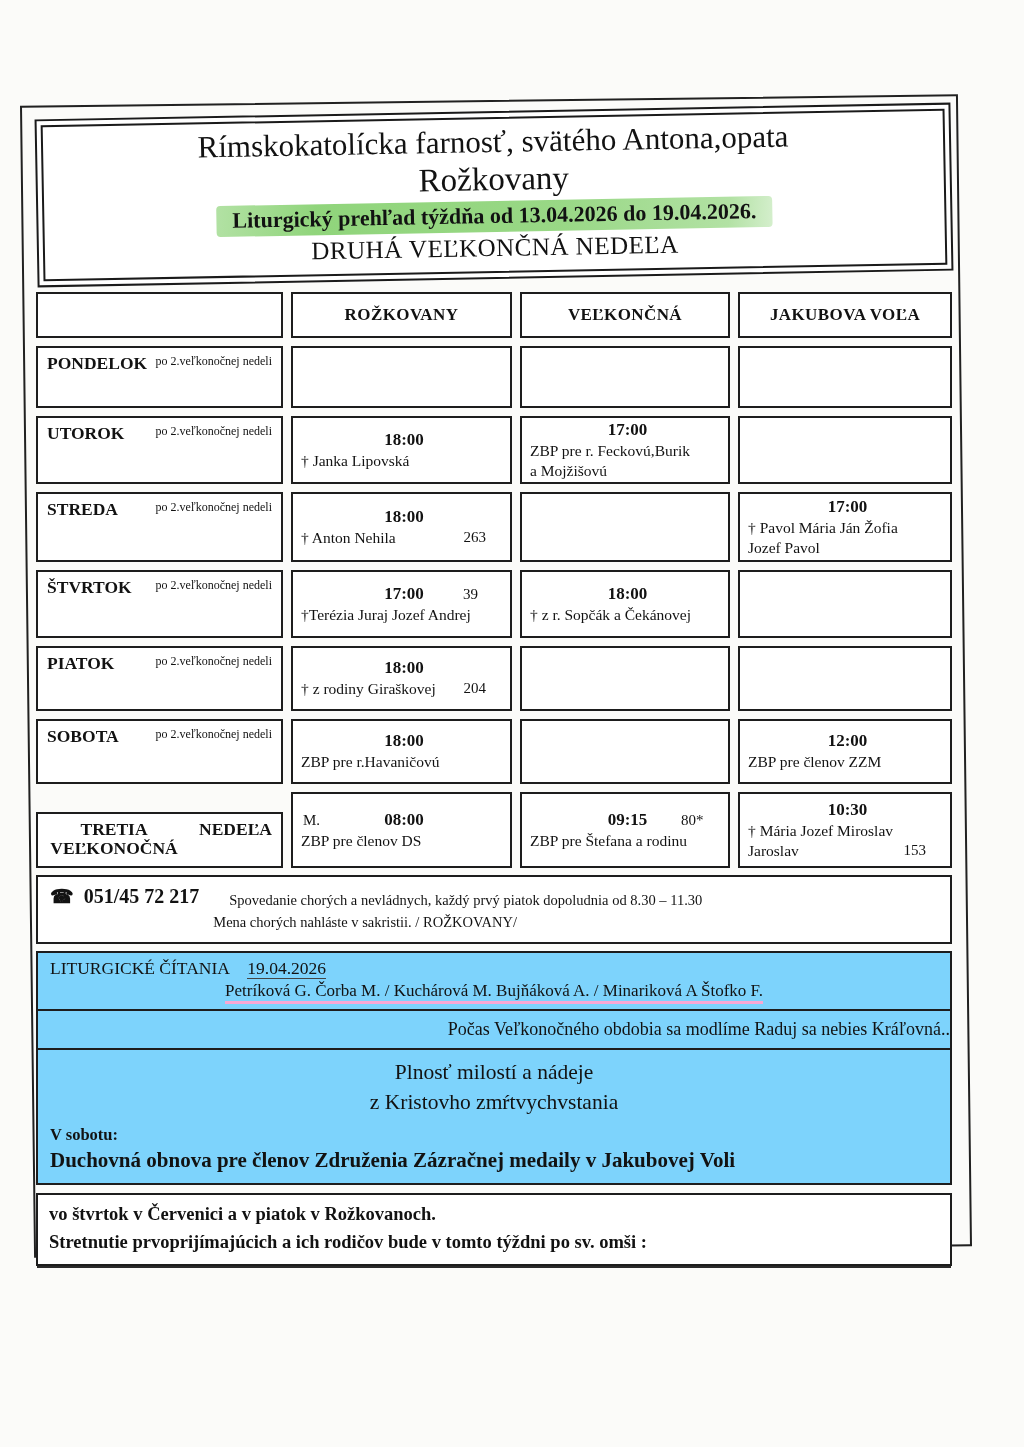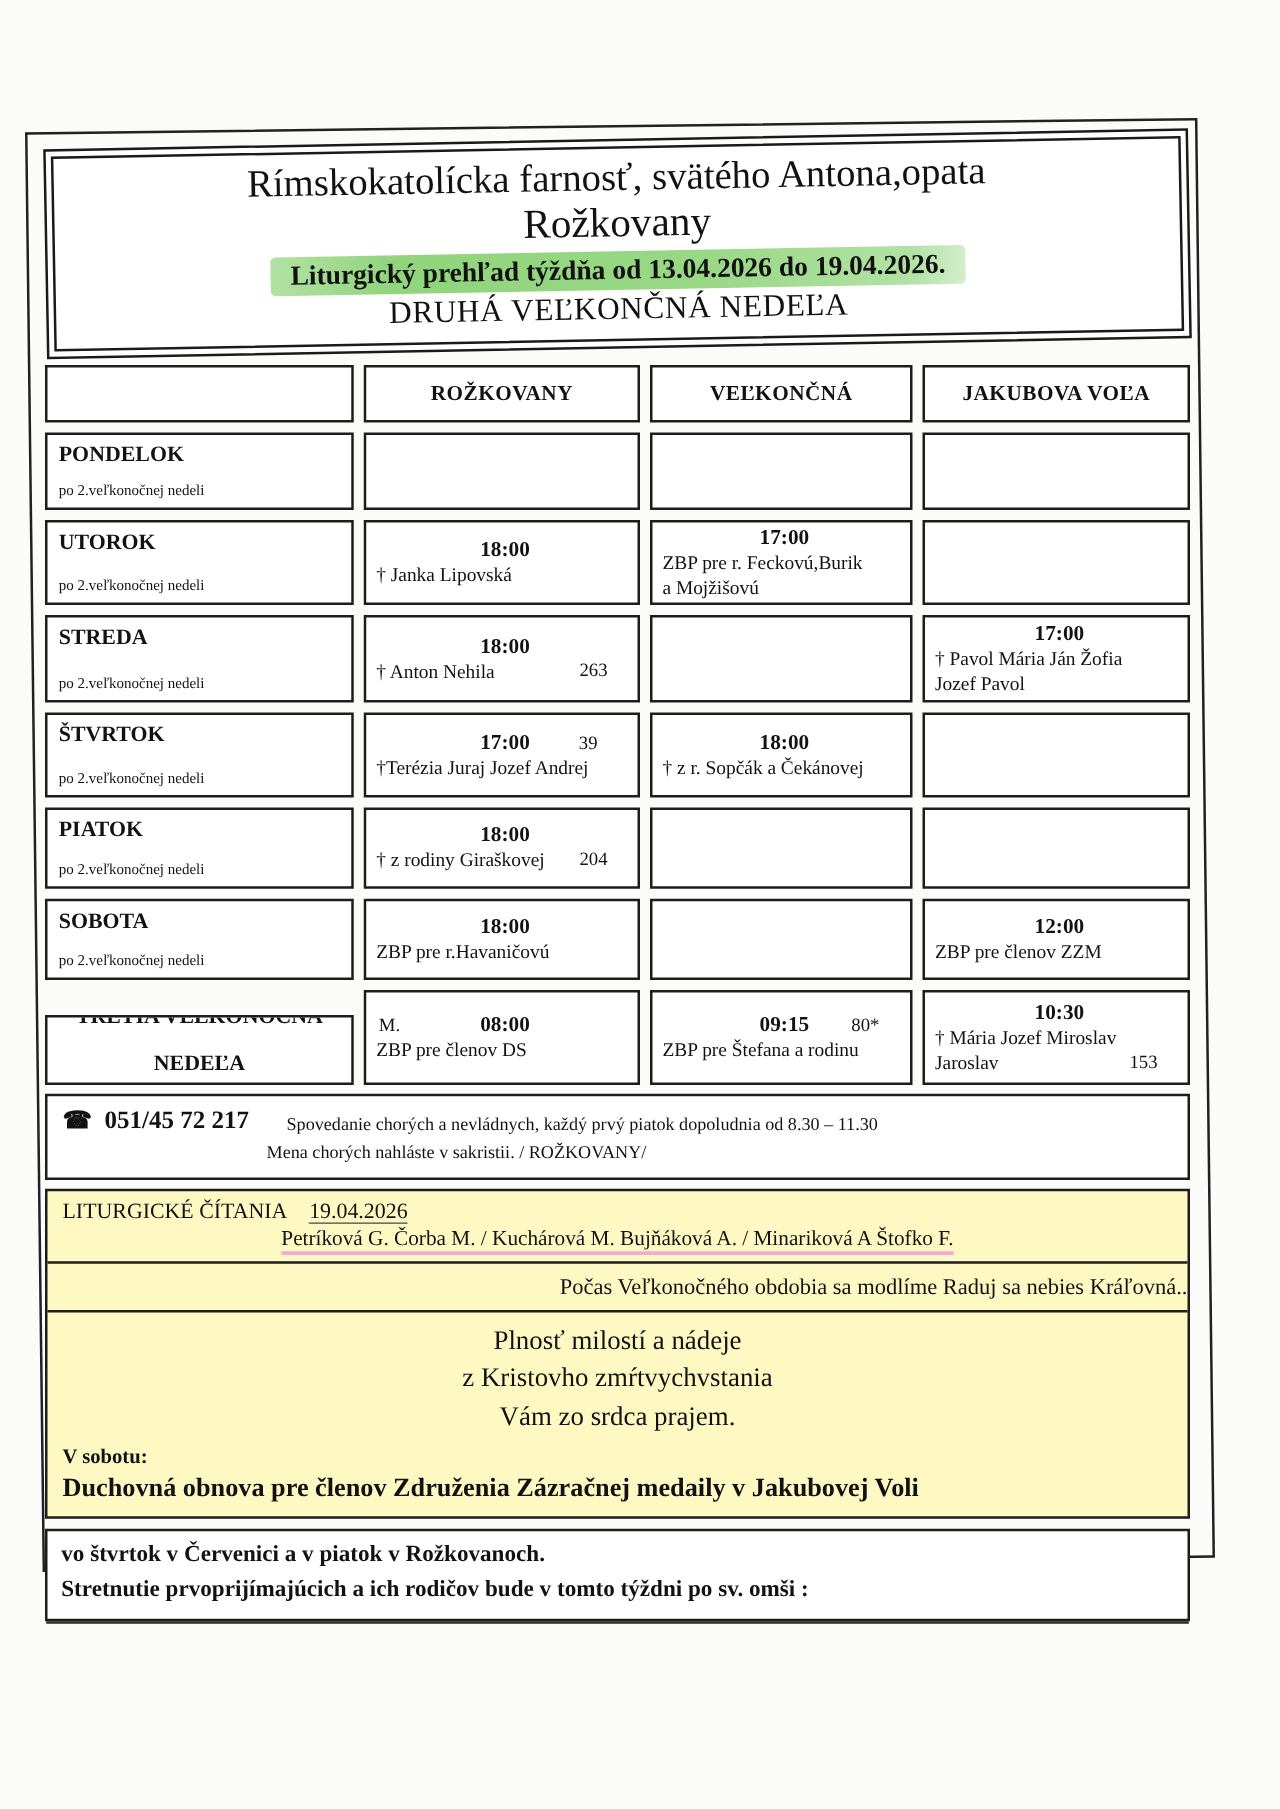--- a/index.html
+++ b/index.html
@@ -40,21 +40,21 @@
   .table{
     display:grid;
     grid-template-columns:247px 221px 210px 214px;
     grid-template-rows:46px 62px 68px 70px 68px 65px 65px 76px;
     column-gap:8px;row-gap:8px;
     margin-bottom:7px;
   }
   .cell{border:2px solid #1d1d1d;background:#fff;box-sizing:border-box;overflow:hidden;}
   .header-cell{display:flex;align-items:center;justify-content:center;
     font-weight:bold;font-size:17px;letter-spacing:0.4px;}
-  .day-cell{padding:6px 9px;display:flex;flex-direction:column;justify-content:space-between;}
+  .day-cell{padding:6px 9px;display:flex;justify-content:space-between;}
   .day-cell.centered{justify-content:flex-end;text-align:center;gap:18px;margin-top:20px;}
   .day-title{font-weight:bold;font-size:17.5px;line-height:1.1;}
   .day-sub{font-size:12px;}
   .sched-cell{padding:3px 5px;font-size:15.5px;display:flex;flex-direction:column;justify-content:center;gap:1px;}
   .time-row{display:flex;align-items:baseline;}
   .t-side{width:42px;font-size:15px;}
   .t-side.left{padding-left:5px;}
   .t-time{flex:1;text-align:center;font-weight:bold;font-size:17px;}
   .note-row{display:flex;justify-content:space-between;padding:0 3px;line-height:1.25;}
   .note-num{padding-right:16px;font-size:15px;}
@@ -63,21 +63,21 @@
   .phone-box{
     border:2px solid #1d1d1d;background:#fff;box-sizing:border-box;
     display:flex;gap:14px;padding:8px 12px;min-height:66px;margin-bottom:7px;
   }
   .phone-left{display:flex;gap:10px;align-items:flex-start;font-weight:bold;font-size:20px;white-space:nowrap;}
   .phone-icon{font-size:19px;line-height:1.3;}
   .phone-notes{font-size:14.5px;padding-top:4px;line-height:1.55;}
   .phone-notes .n1{padding-left:16px;}
 
   
-  .info-box{border:2px solid #1d1d1d;background:#fef9c3;margin-bottom:8px;}
+  .info-box{border:2px solid #1d1d1d;background:#7dd3fc;margin-bottom:8px;}
   .sec{border-bottom:2px solid #1d1d1d;}
   .sec:last-child{border-bottom:none;}
   .readings{padding:5px 12px 3px;}
   .readings-title-row{font-size:17.5px;}
   .readings-date{margin-left:14px;border-bottom:1px solid #444;}
   .lectors{text-align:center;font-size:17px;padding:2px 0 5px;}
   .lectors span{border-bottom:3px solid #f9a8d4;padding-bottom:1px;}
   .easter{text-align:right;font-size:18px;padding:8px 0;}
   .wishes{padding:7px 12px 10px;}
   .wish-line{text-align:center;font-size:21.5px;line-height:1.42;}
@@ -309,21 +309,20 @@
         <span class="readings-date">19.04.2026</span>
       </div>
       <div class="lectors">
         <span>Petríková G.  Čorba M.  / Kuchárová M. Bujňáková A.  /  Minariková A  Štofko F.</span>
       </div>
     </div>
     <div class="sec easter">Počas Veľkonočného obdobia sa modlíme Raduj sa nebies Kráľovná..</div>
     <div class="sec wishes">
       <div class="wish-line">Plnosť milostí a nádeje</div>
       <div class="wish-line">z Kristovho zmŕtvychvstania</div>
-      <div class="wish-line">Vám zo srdca prajem.</div>
       <div class="saturday-label">V sobotu:</div>
       <div class="saturday-text">Duchovná obnova pre členov Združenia Zázračnej medaily v Jakubovej Voli</div>
     </div>
   </div>
 
   <div class="announce-box">
     <div>vo štvrtok v Červenici a v piatok v Rožkovanoch.</div>
     <div>Stretnutie prvoprijímajúcich a ich rodičov bude v tomto týždni po sv. omši :</div>
   </div>
 

